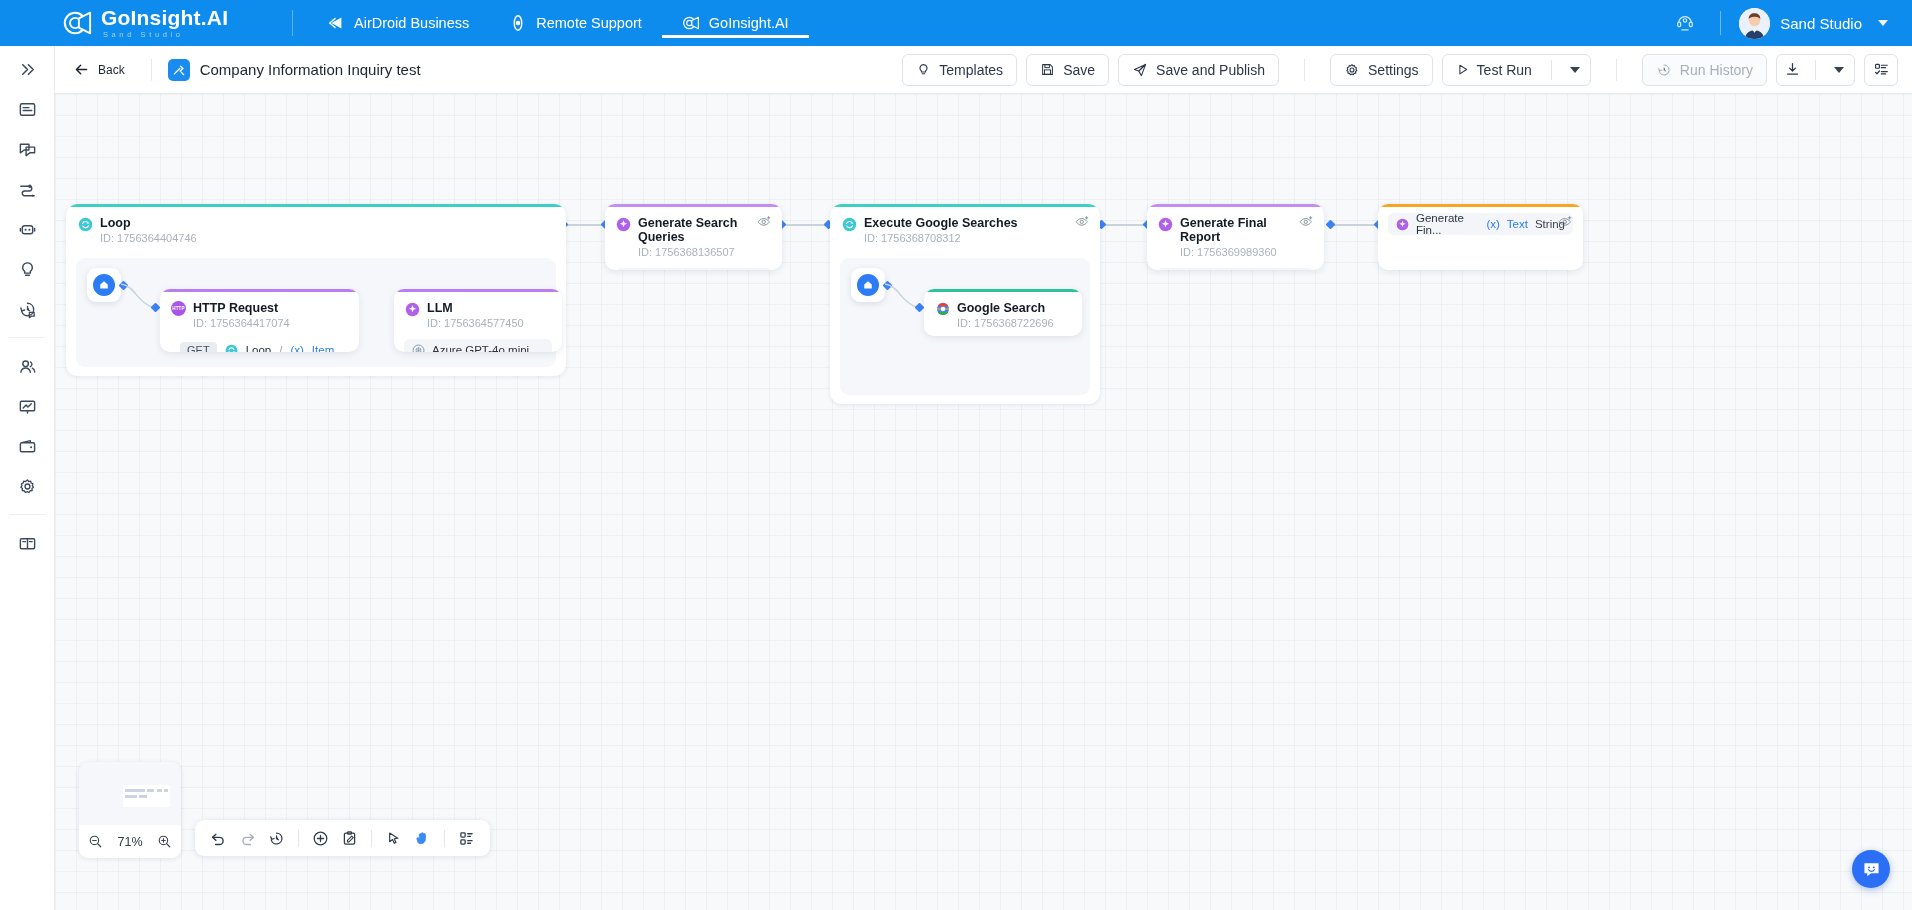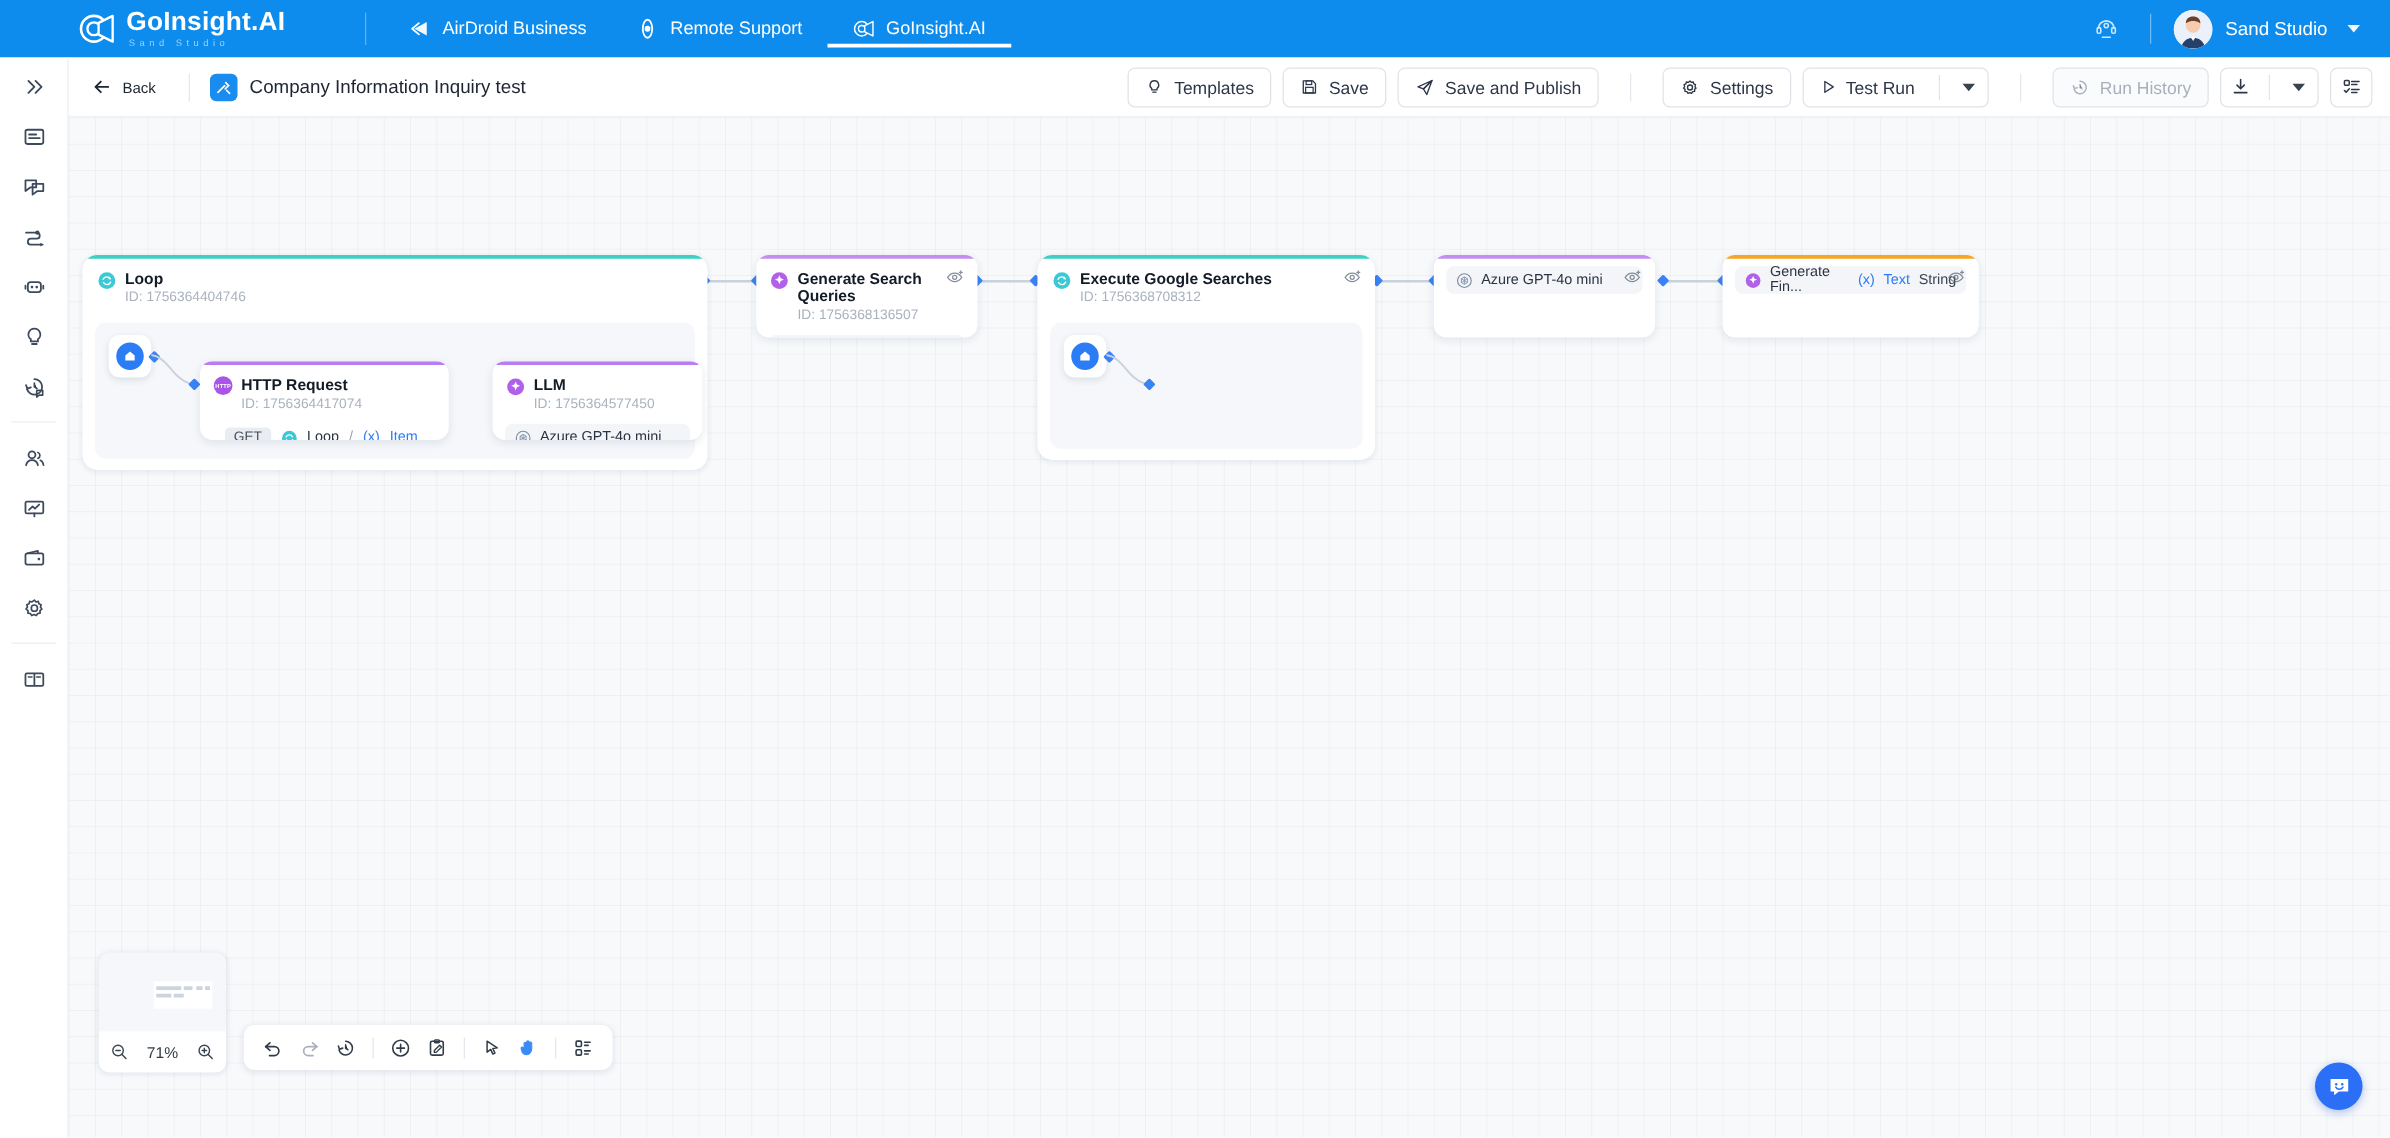--- a/index.html
+++ b/index.html
@@ -577,21 +577,21 @@
         <div class="ntitle">Generate Search Queries</div>
         <div class="nid">ID: 1756368136507</div>
       </div>
     </div>
     <div class="npill">
       
       
     </div>
   </div>
 
-  <div class="group" style="left:775px; top:110px; width:270px; height:164px;">
+  <div class="group" style="left:775px; top:110px; width:270px; height:200px;">
     <div class="group-top"></div>
     <svg class="eye" viewBox="0 0 20 20">
       <path d="M1.5 10.5S4.5 6 9 6s7.5 4.5 7.5 4.5S13.5 15 9 15s-7.5-4.5-7.5-4.5z" fill="none" stroke="#5d6a7a" stroke-width="1.3"></path>
       <circle cx="9" cy="10.5" r="2.2" fill="none" stroke="#5d6a7a" stroke-width="1.3"></circle>
       <path d="M15.5 3.5v3.2M13.9 5.1h3.2" stroke="#5d6a7a" stroke-width="1.3" stroke-linecap="round"></path>
     </svg>
     <div class="grp-head">
       <svg width="15" height="15" viewBox="0 0 20 20" style="margin-top:1px;flex:0 0 15px">
         <circle cx="10" cy="10" r="9" fill="#3cc9d6"></circle>
         <path d="M6 8.6a4.2 4.2 0 0 1 7.6-.4" fill="none" stroke="#fff" stroke-width="1.5" stroke-linecap="round"></path>
@@ -611,29 +611,57 @@
           <path d="M8 3l5 4.2v5.3H3V7.2z" fill="#fff"></path>
         </svg>
       </div>
     </div>
     <div class="port" style="left:54px; top:78px;"></div>
     <svg style="position:absolute; left:55px; top:78px; width:32px; height:32px;" viewBox="0 0 32 32">
       <path d="M0 2 C 14 4, 16 20, 31 25" fill="none" stroke="#c9d2dc" stroke-width="1.5"></path>
     </svg>
     <div class="port" style="left:86px; top:100px;"></div>
 
+    <div class="node" style="left:94px; top:85px; width:158px; height:47px;">
+      <div class="node-top" style="background:#2cc39a;"></div>
+      <div class="node-head">
+        <span class="gbadge">
+          <svg width="14" height="14" viewBox="0 0 20 20">
+            <circle cx="10" cy="10" r="8.6" fill="#4285f4"></circle>
+            <path d="M10 1.4a8.6 8.6 0 0 0-7.6 4.6h15.2A8.6 8.6 0 0 0 10 1.4z" fill="#ea4335"></path>
+            <path d="M2.4 14h15.2a8.6 8.6 0 0 1-15.2 0z" fill="#34a853"></path>
+            <path d="M1.4 10h17.2" stroke="#fbbc05" stroke-width="1.6"></path>
+            <circle cx="10" cy="10" r="3.2" fill="#fff"></circle>
+          </svg>
+        </span>
+        <div>
+          <div class="ntitle">Google Search</div>
+          <div class="nid">ID: 1756368722696</div>
+        </div>
+      </div>
+    </div>
   </div>
 
   <div class="node" style="left:1092px; top:110px; width:177px; height:66px;">
     <div class="node-top" style="background:#c38df2;"></div>
     <svg class="eye" viewBox="0 0 20 20">
       <path d="M1.5 10.5S4.5 6 9 6s7.5 4.5 7.5 4.5S13.5 15 9 15s-7.5-4.5-7.5-4.5z" fill="none" stroke="#5d6a7a" stroke-width="1.3"></path>
       <circle cx="9" cy="10.5" r="2.2" fill="none" stroke="#5d6a7a" stroke-width="1.3"></circle>
       <path d="M15.5 3.5v3.2M13.9 5.1h3.2" stroke="#5d6a7a" stroke-width="1.3" stroke-linecap="round"></path>
     </svg>
+    <div class="node-head">
+      <svg width="15" height="15" viewBox="0 0 20 20" style="margin-top:1px;flex:0 0 15px">
+        <circle cx="10" cy="10" r="9" fill="#b061e8"></circle>
+        <path d="M10 4.2l1.4 3.3 3.4 1.4-3.4 1.4L10 13.8 8.6 10.3 5.2 8.9l3.4-1.4z" fill="#fff"></path>
+      </svg>
+      <div>
+        <div class="ntitle">Generate Final Report</div>
+        <div class="nid">ID: 1756369989360</div>
+      </div>
+    </div>
     <div class="npill">
       <svg class="mini-ico" viewBox="0 0 20 20">
         <circle cx="10" cy="10" r="8.4" fill="none" stroke="#7b8fa6" stroke-width="1.4"></circle>
         <path d="M6.3 7.6l3.7-2.1 3.7 2.1v4.8L10 14.5l-3.7-2.1z" fill="none" stroke="#7b8fa6" stroke-width="1.1"></path>
         <path d="M10 5.5v9M6.3 7.6l7.4 4.8M13.7 7.6l-7.4 4.8" stroke="#7b8fa6" stroke-width="1"></path>
       </svg>
       <span>Azure GPT-4o mini</span>
     </div>
   </div>
 

